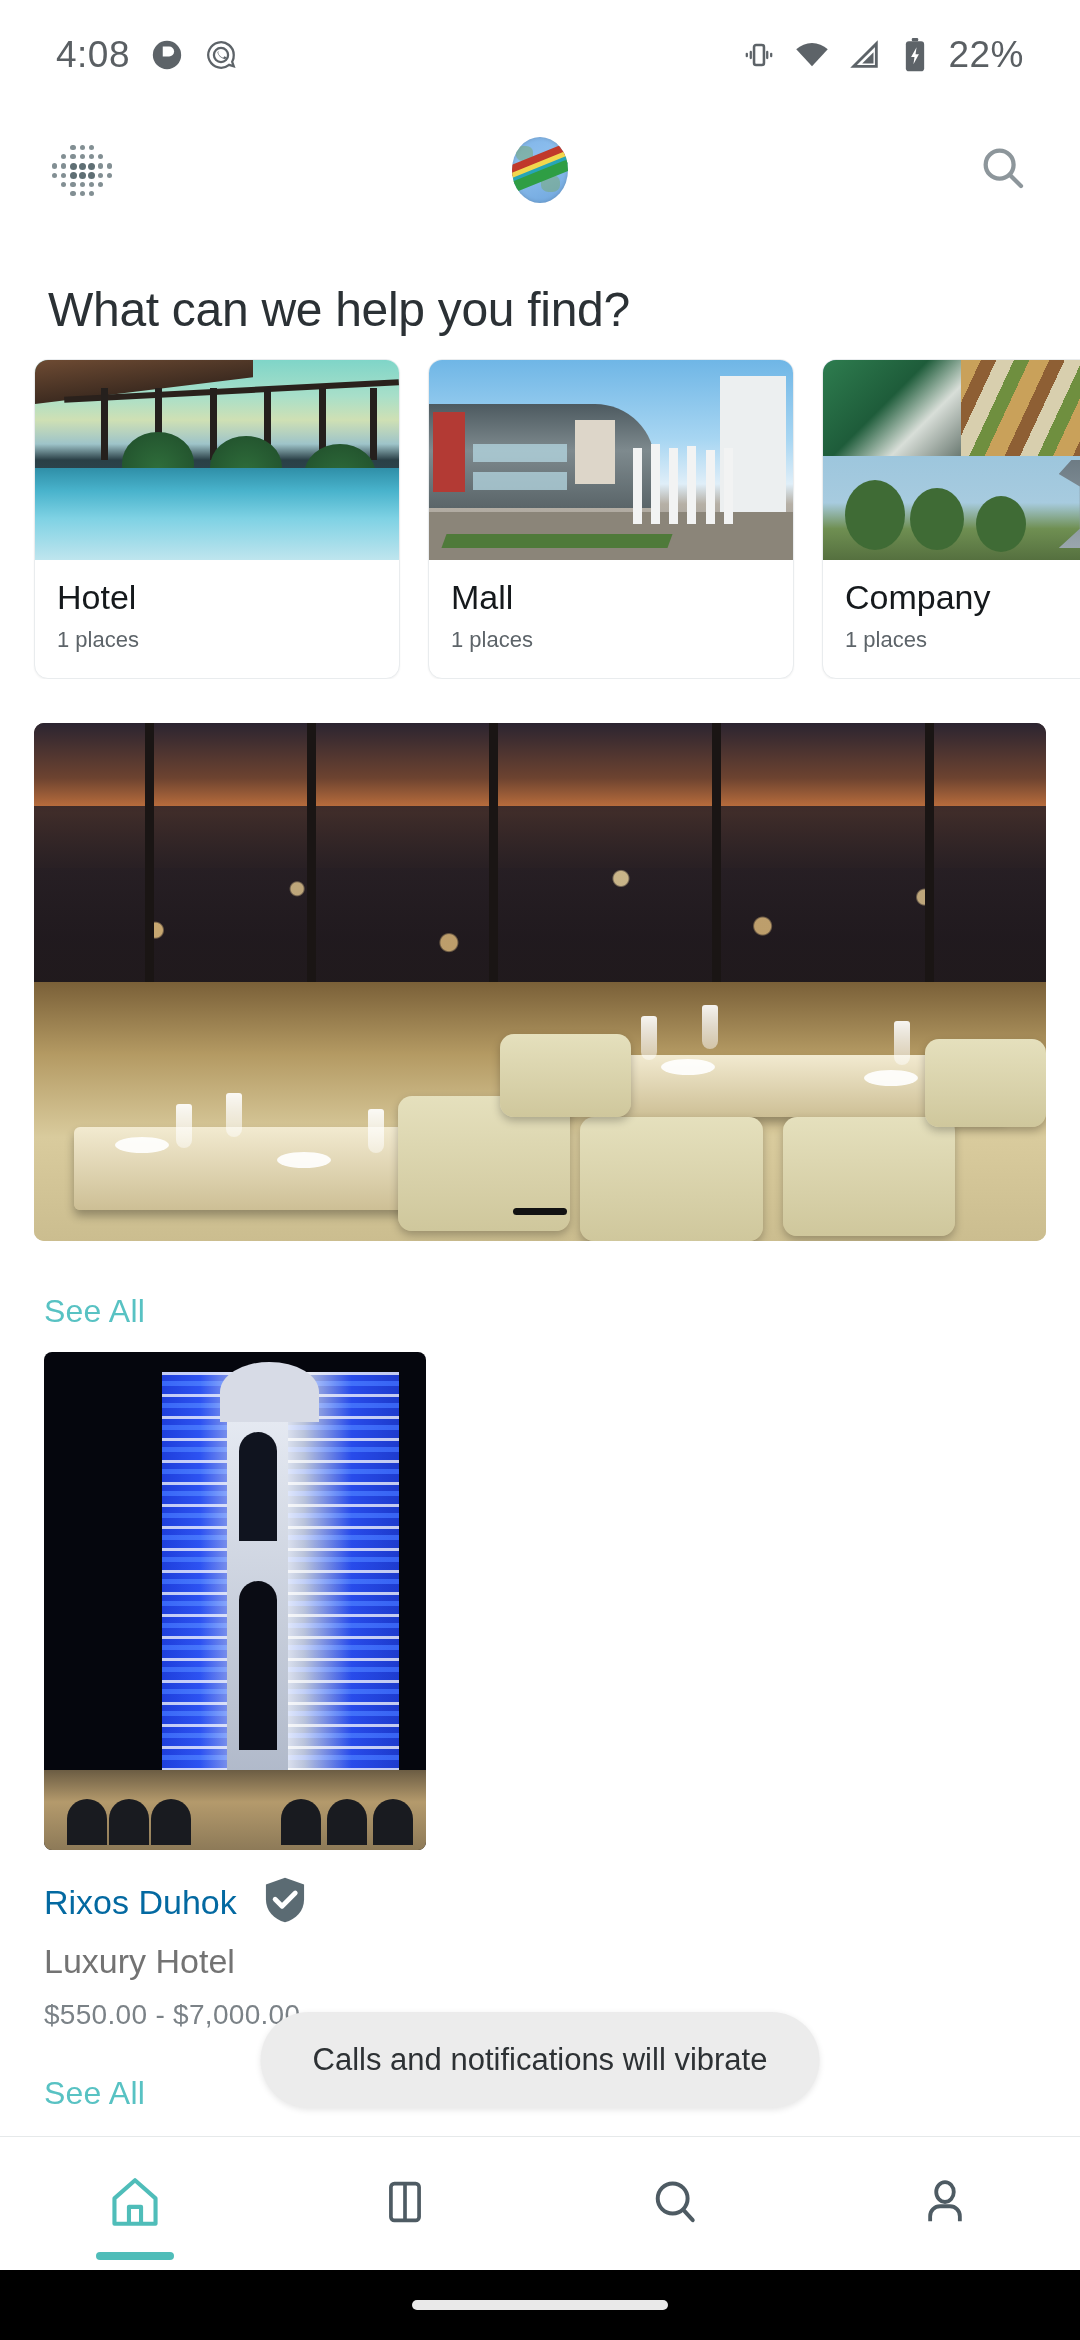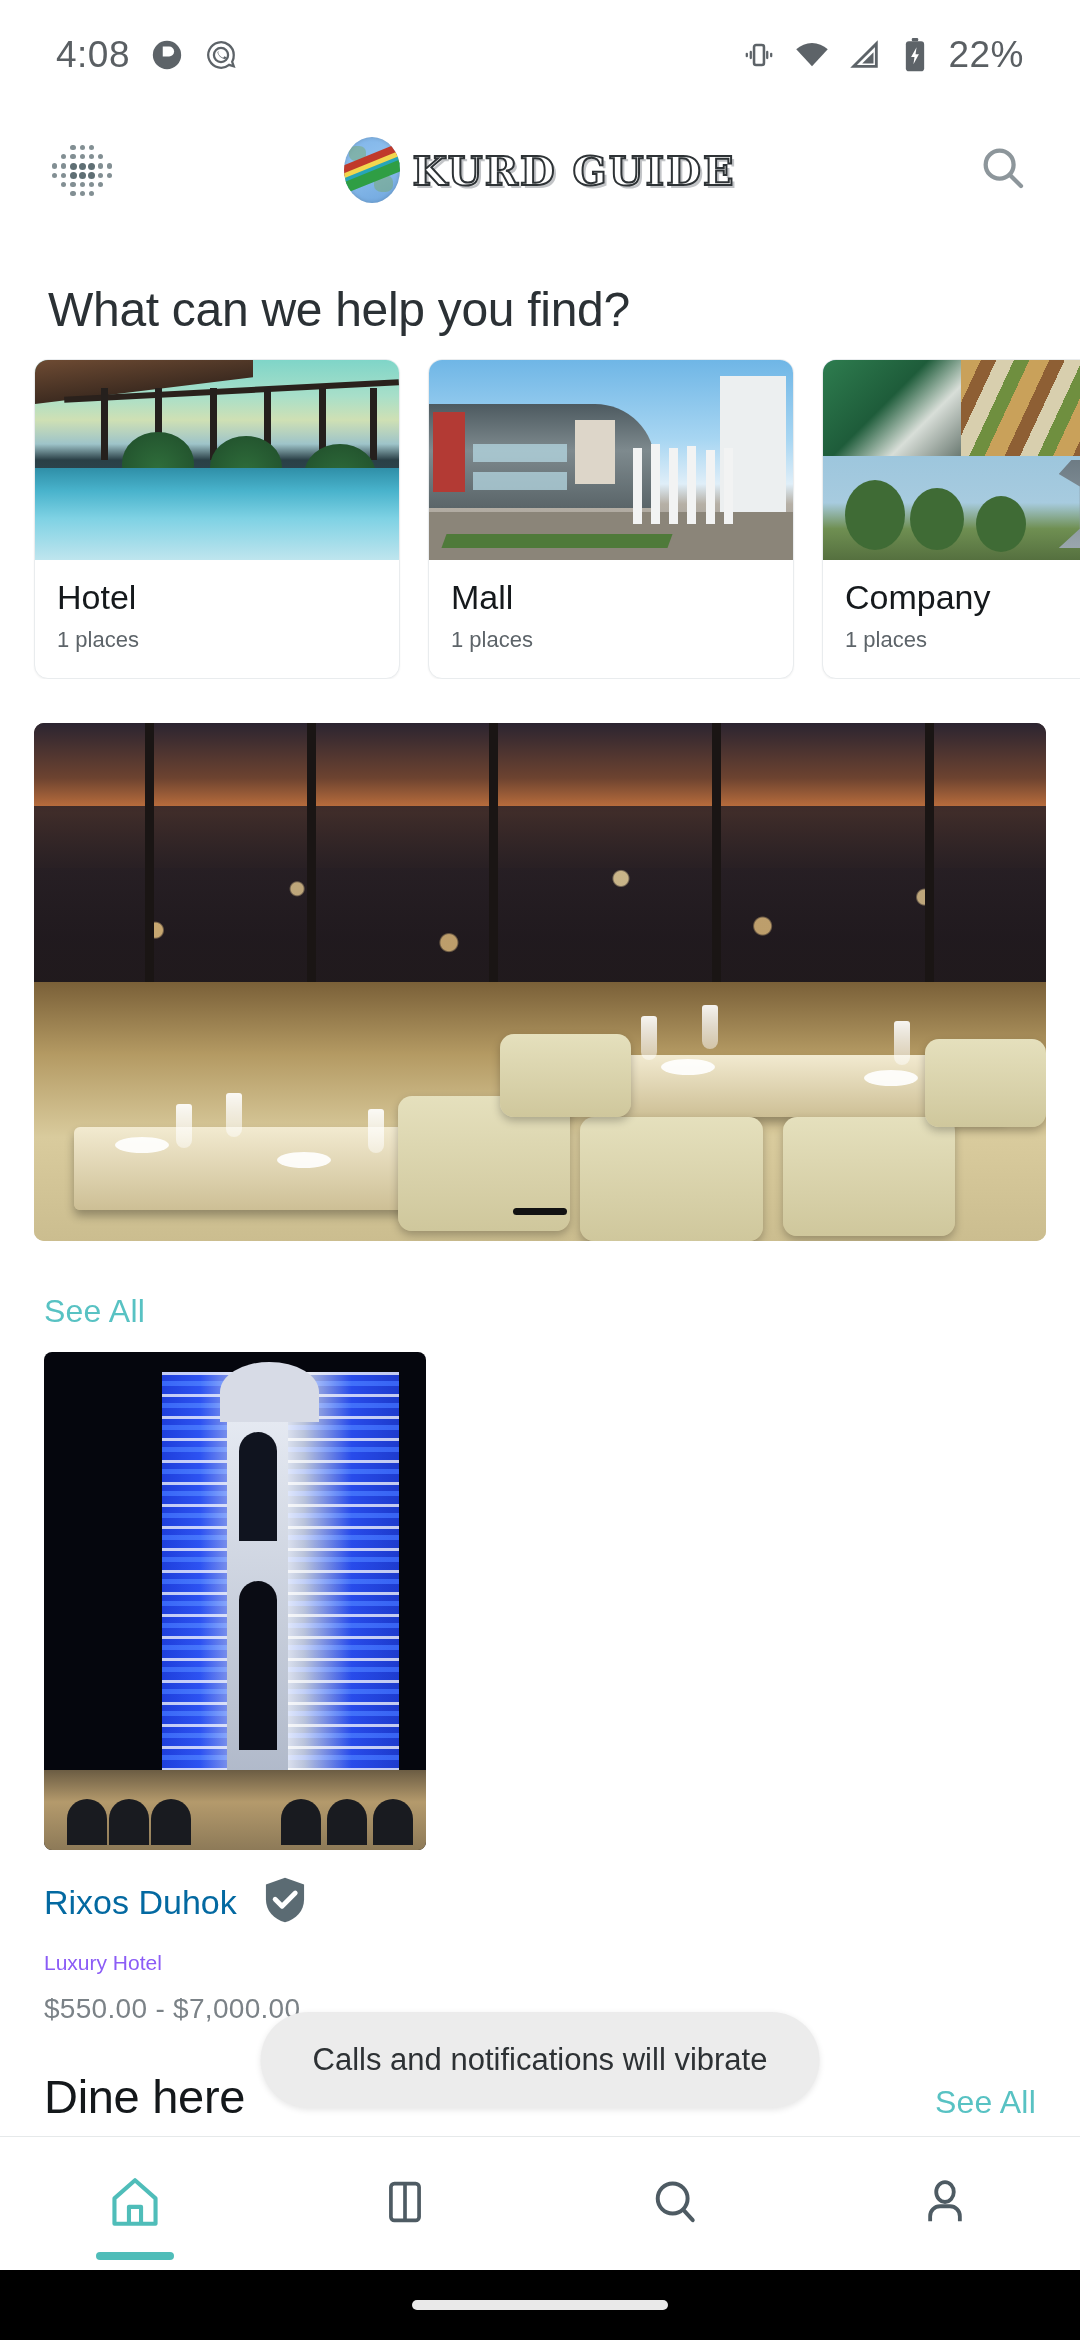--- a/index.html
+++ b/index.html
@@ -195,21 +195,21 @@
     position:absolute; left:0; bottom:0; width:100%; height:16%;
     background:linear-gradient(180deg,#6b5c43,#b49a6c 40%,#8d7a58);
   }
   .place-img .parch{
     position:absolute; bottom:1%; width:40px; height:46px;
     background:#191b20; border-radius:22px 22px 0 0;
   }
   .place-name-row{ display:flex; align-items:center; margin-top:26px; }
   .place-name{ font-size:34px; color:#0369a1; }
   .verified{ margin-left:26px; }
-  .place-sub{ font-size:21px; color:#8b5cf6; margin-top:23px; }
+  .place-sub{ font-size:34px; color:#737373; margin-top:14px; }
   .place-price{ font-size:28px; color:#7b8287; margin-top:18px; letter-spacing:.3px; }
 
   
   .toast{
     position:absolute; left:50%; transform:translateX(-50%);
     bottom:232px; background:#ececec; border-radius:52px;
     padding:30px 52px; box-shadow:0 2px 6px rgba(0,0,0,.10);
     max-width:620px; text-align:center; z-index:40;
   }
   .toast span{ font-size:31px; color:#2d3134; white-space:nowrap; }
@@ -319,21 +319,20 @@
 
   <div class="brand">
     <span class="globe">
       <i class="land" style="left:8%;top:14%;width:30%;height:22%;"></i>
       <i class="land" style="left:52%;top:58%;width:34%;height:26%;"></i>
       <i class="band b1"></i>
         <i class="band b2"></i>
         <i class="band b4"></i>
         <i class="band b3"></i>
     </span>
-    <span class="brandname">KURD GUIDE</span>
   </div>
 
   <span class="search-btn">
     <svg width="54" height="54" viewBox="0 0 24 24" fill="none" stroke="#8d969b" stroke-width="1.9" stroke-linecap="round">
       <circle cx="10.5" cy="10.5" r="6.2"></circle>
         <path d="M15.2 15.2 20 20"></path>
     </svg>
   </span>
 </div>
 
@@ -466,21 +465,20 @@
           <path d="M6.6 12.6 10.4 16.4 17.6 9.2" fill="none" stroke="#fff" stroke-width="2.6" stroke-linecap="round" stroke-linejoin="round"></path>
         </svg>
       </span>
     </div>
     <div class="place-sub">Luxury Hotel</div>
     <div class="place-price">$550.00  -  $7,000.00</div>
   </div>
 </div>
 
 <div class="section-head dine-head" style="margin-top:44px;">
-  <span class="section-title">Dine here</span>
   <span class="see-all">See All</span>
 </div>
 
 <div class="toast">
   <span>Calls and notifications will vibrate</span>
 </div>
 
 <div class="bottom-nav">
   <div class="nav-item">
     <span>

